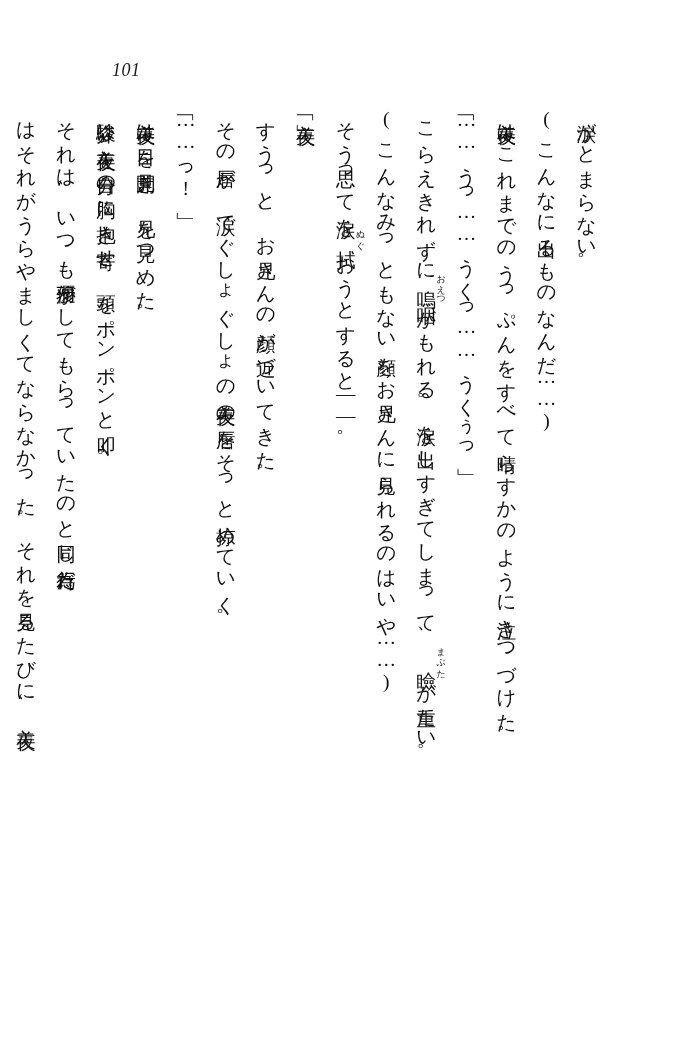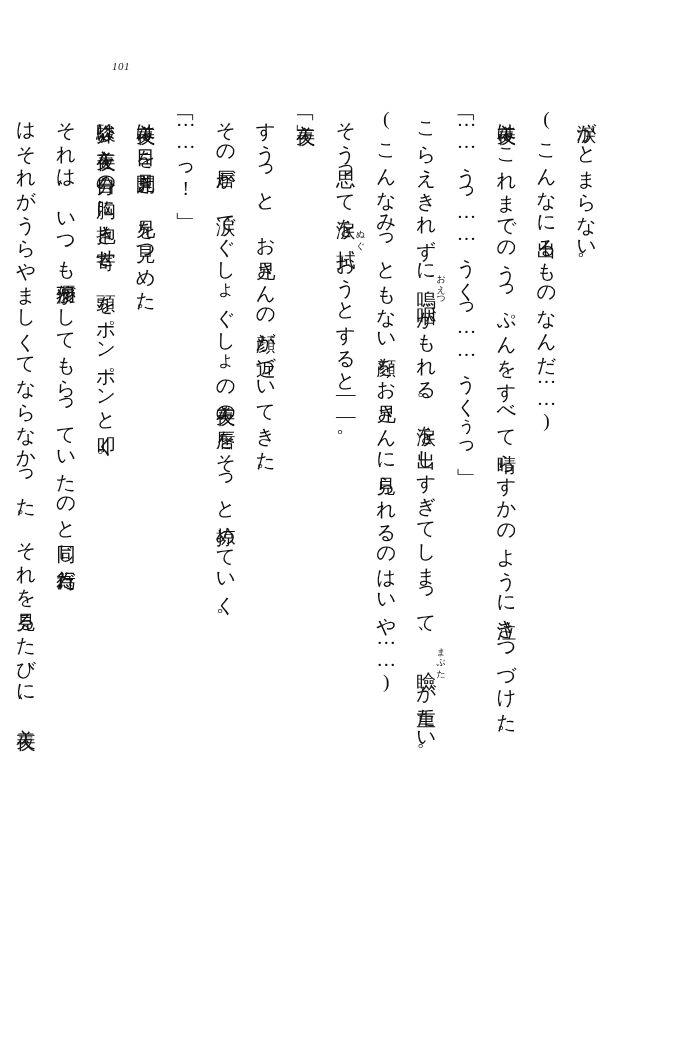--- a/index.html
+++ b/index.html
@@ -15,21 +15,21 @@
     color: #111111;
     overflow: hidden;
   }
 
   
   .page-number {
     position: absolute;
     left: 112px;
     top: 60px;
     font-style: italic;
-    font-size: 11px;
+    font-size: 18px;
     letter-spacing: 0.5px;
     color: #1a1a1a;
   }
 
   
   .tategaki {
     position: absolute;
     top: 108px;
     right: 84px;
     height: 880px;

